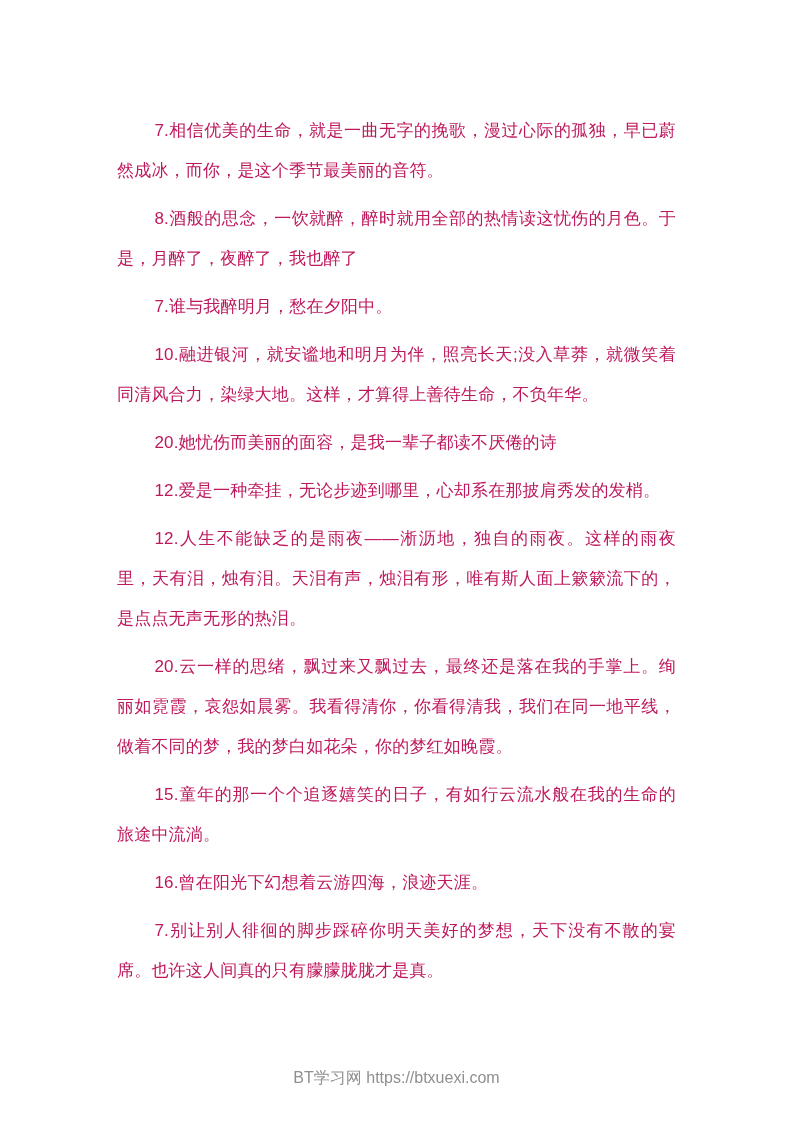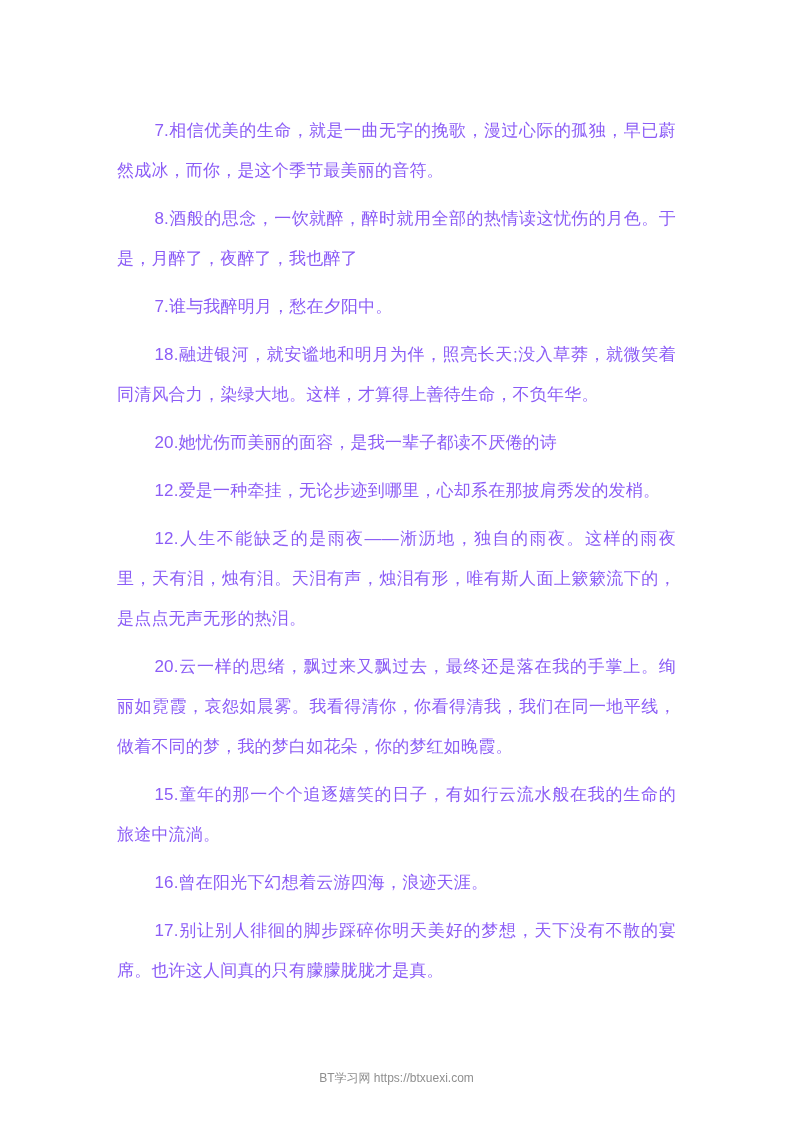--- a/index.html
+++ b/index.html
@@ -14,53 +14,53 @@
     font-family: "Liberation Sans", sans-serif;
   }
   .page {
     position: relative;
     width: 793px;
     height: 1122px;
     background: #ffffff;
   }
   .doc {
     margin: 111px 117px 0 117px;
-    color: #8b5cf6;
+    color: #be185d;
     font-size: 17px;
     line-height: 40px;
     text-align: justify;
     letter-spacing: 0.2px;
   }
   .doc p.para {
     margin: 0 0 8px 0;
     text-indent: 2.2em;
   }
   .page-footer {
     margin-top: 77px;
     width: 100%;
     text-align: center;
-    font-size: 12px;
+    font-size: 16px;
     line-height: 20px;
     color: #8f8f8f;
   }
 </style>
 </head>
 <body>
 
 <div class="page">
   <div class="doc">
       <p class="para">7.相信优美的生命，就是一曲无字的挽歌，漫过心际的孤独，早已蔚然成冰，而你，是这个季节最美丽的音符。</p>
       <p class="para">8.酒般的思念，一饮就醉，醉时就用全部的热情读这忧伤的月色。于是，月醉了，夜醉了，我也醉了</p>
       <p class="para">7.谁与我醉明月，愁在夕阳中。</p>
-      <p class="para">18.融进银河，就安谧地和明月为伴，照亮长天;没入草莽，就微笑着同清风合力，染绿大地。这样，才算得上善待生命，不负年华。</p>
+      <p class="para">10.融进银河，就安谧地和明月为伴，照亮长天;没入草莽，就微笑着同清风合力，染绿大地。这样，才算得上善待生命，不负年华。</p>
       <p class="para">20.她忧伤而美丽的面容，是我一辈子都读不厌倦的诗</p>
       <p class="para">12.爱是一种牵挂，无论步迹到哪里，心却系在那披肩秀发的发梢。</p>
       <p class="para">12.人生不能缺乏的是雨夜——淅沥地，独自的雨夜。这样的雨夜里，天有泪，烛有泪。天泪有声，烛泪有形，唯有斯人面上簌簌流下的，是点点无声无形的热泪。</p>
       <p class="para">20.云一样的思绪，飘过来又飘过去，最终还是落在我的手掌上。绚丽如霓霞，哀怨如晨雾。我看得清你，你看得清我，我们在同一地平线，做着不同的梦，我的梦白如花朵，你的梦红如晚霞。</p>
       <p class="para">15.童年的那一个个追逐嬉笑的日子，有如行云流水般在我的生命的旅途中流淌。</p>
       <p class="para">16.曾在阳光下幻想着云游四海，浪迹天涯。</p>
-      <p class="para">17.别让别人徘徊的脚步踩碎你明天美好的梦想，天下没有不散的宴席。也许这人间真的只有朦朦胧胧才是真。</p>
+      <p class="para">7.别让别人徘徊的脚步踩碎你明天美好的梦想，天下没有不散的宴席。也许这人间真的只有朦朦胧胧才是真。</p>
     </div>
 
   <div class="page-footer">
     <span>BT学习网 https://btxuexi.com</span>
   </div>
 </div>
 
 </body></html>

